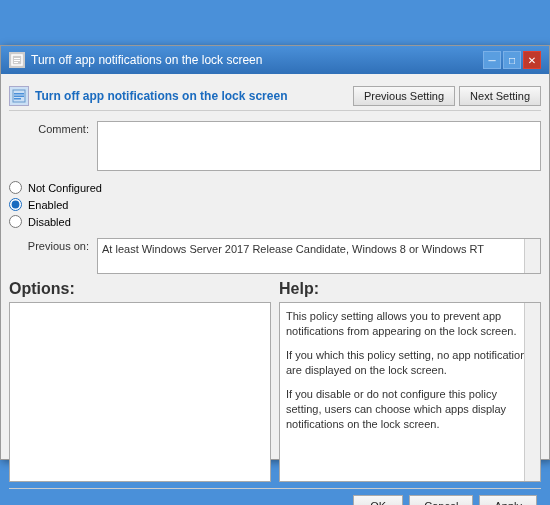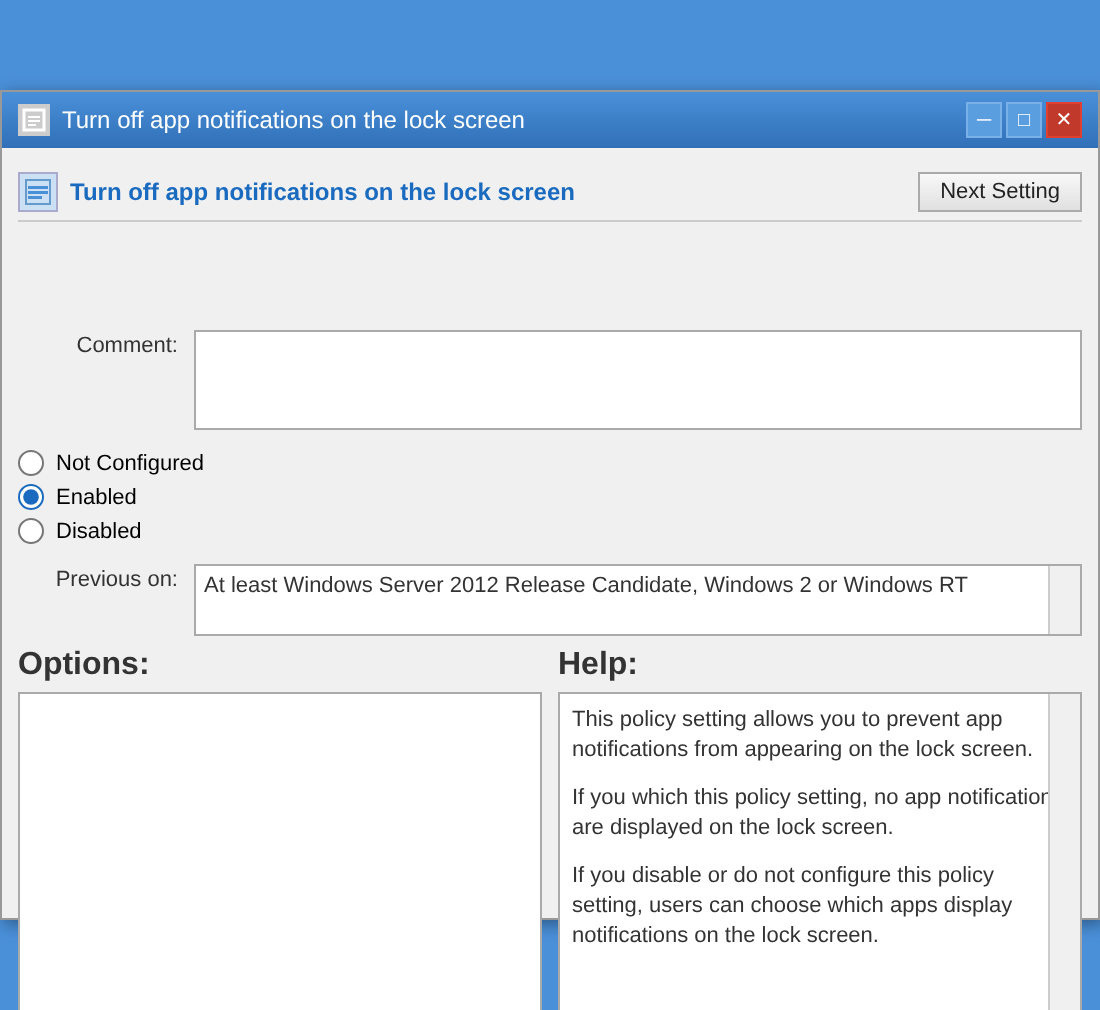--- a/index.html
+++ b/index.html
@@ -125,21 +125,20 @@
       background: linear-gradient(to bottom, #f8f8f8, #e0e0e0);
       cursor: pointer;
       font-size: 11px;
       color: #222;
     }
 
     .form-area {
       display: flex;
       flex-direction: column;
       gap: 6px;
-      margin-top: 44px;
     }
 
     .form-row {
       display: flex;
       align-items: flex-start;
       gap: 8px;
     }
 
     .form-label {
       font-size: 11px;
@@ -324,20 +323,21 @@
           <svg width="14" height="14" viewBox="0 0 14 14">
               <rect x="1" y="1" width="12" height="12" fill="#cce0f5" stroke="#6699cc" stroke-width="1"></rect>
               <rect x="2" y="4" width="10" height="1.5" fill="#4a90d9"></rect>
               <rect x="2" y="6.5" width="10" height="1.5" fill="#4a90d9"></rect>
               <rect x="2" y="9" width="7" height="1.5" fill="#4a90d9"></rect>
             </svg>
         </div>
         <span>Turn off app notifications on the lock screen</span>
       </div>
       <div class="header-buttons">
+        <button class="btn">Previous Setting</button>
         <button class="btn">Next Setting</button>
       </div>
     </div>
 
     <div class="form-area">
       <div class="form-row">
         <span class="form-label">Comment:</span>
         <textarea class="comment-box" style=""></textarea>
       </div>
 
@@ -352,21 +352,21 @@
         </div>
         <div class="radio-row">
           <input type="radio" class="radio-input" name="config" value="disabled" style="">
           <span>Disabled</span>
         </div>
       </div>
 
       <div class="form-row">
         <span class="form-label">Previous on:</span>
         <div class="supported-box">
-          <div class="supported-text">At least Windows Server 2012 Release Candidate, Windows 2 or Windows RT</div>
+          <div class="supported-text">At least Windows Server 2017 Release Candidate, Windows 8 or Windows RT</div>
           <div class="scrollbar-stub"></div>
         </div>
       </div>
     </div>
 
     <div class="middle-section">
       <div class="options-panel">
         <div class="panel-label">Options:</div>
         <div class="panel-box"></div>
       </div>

